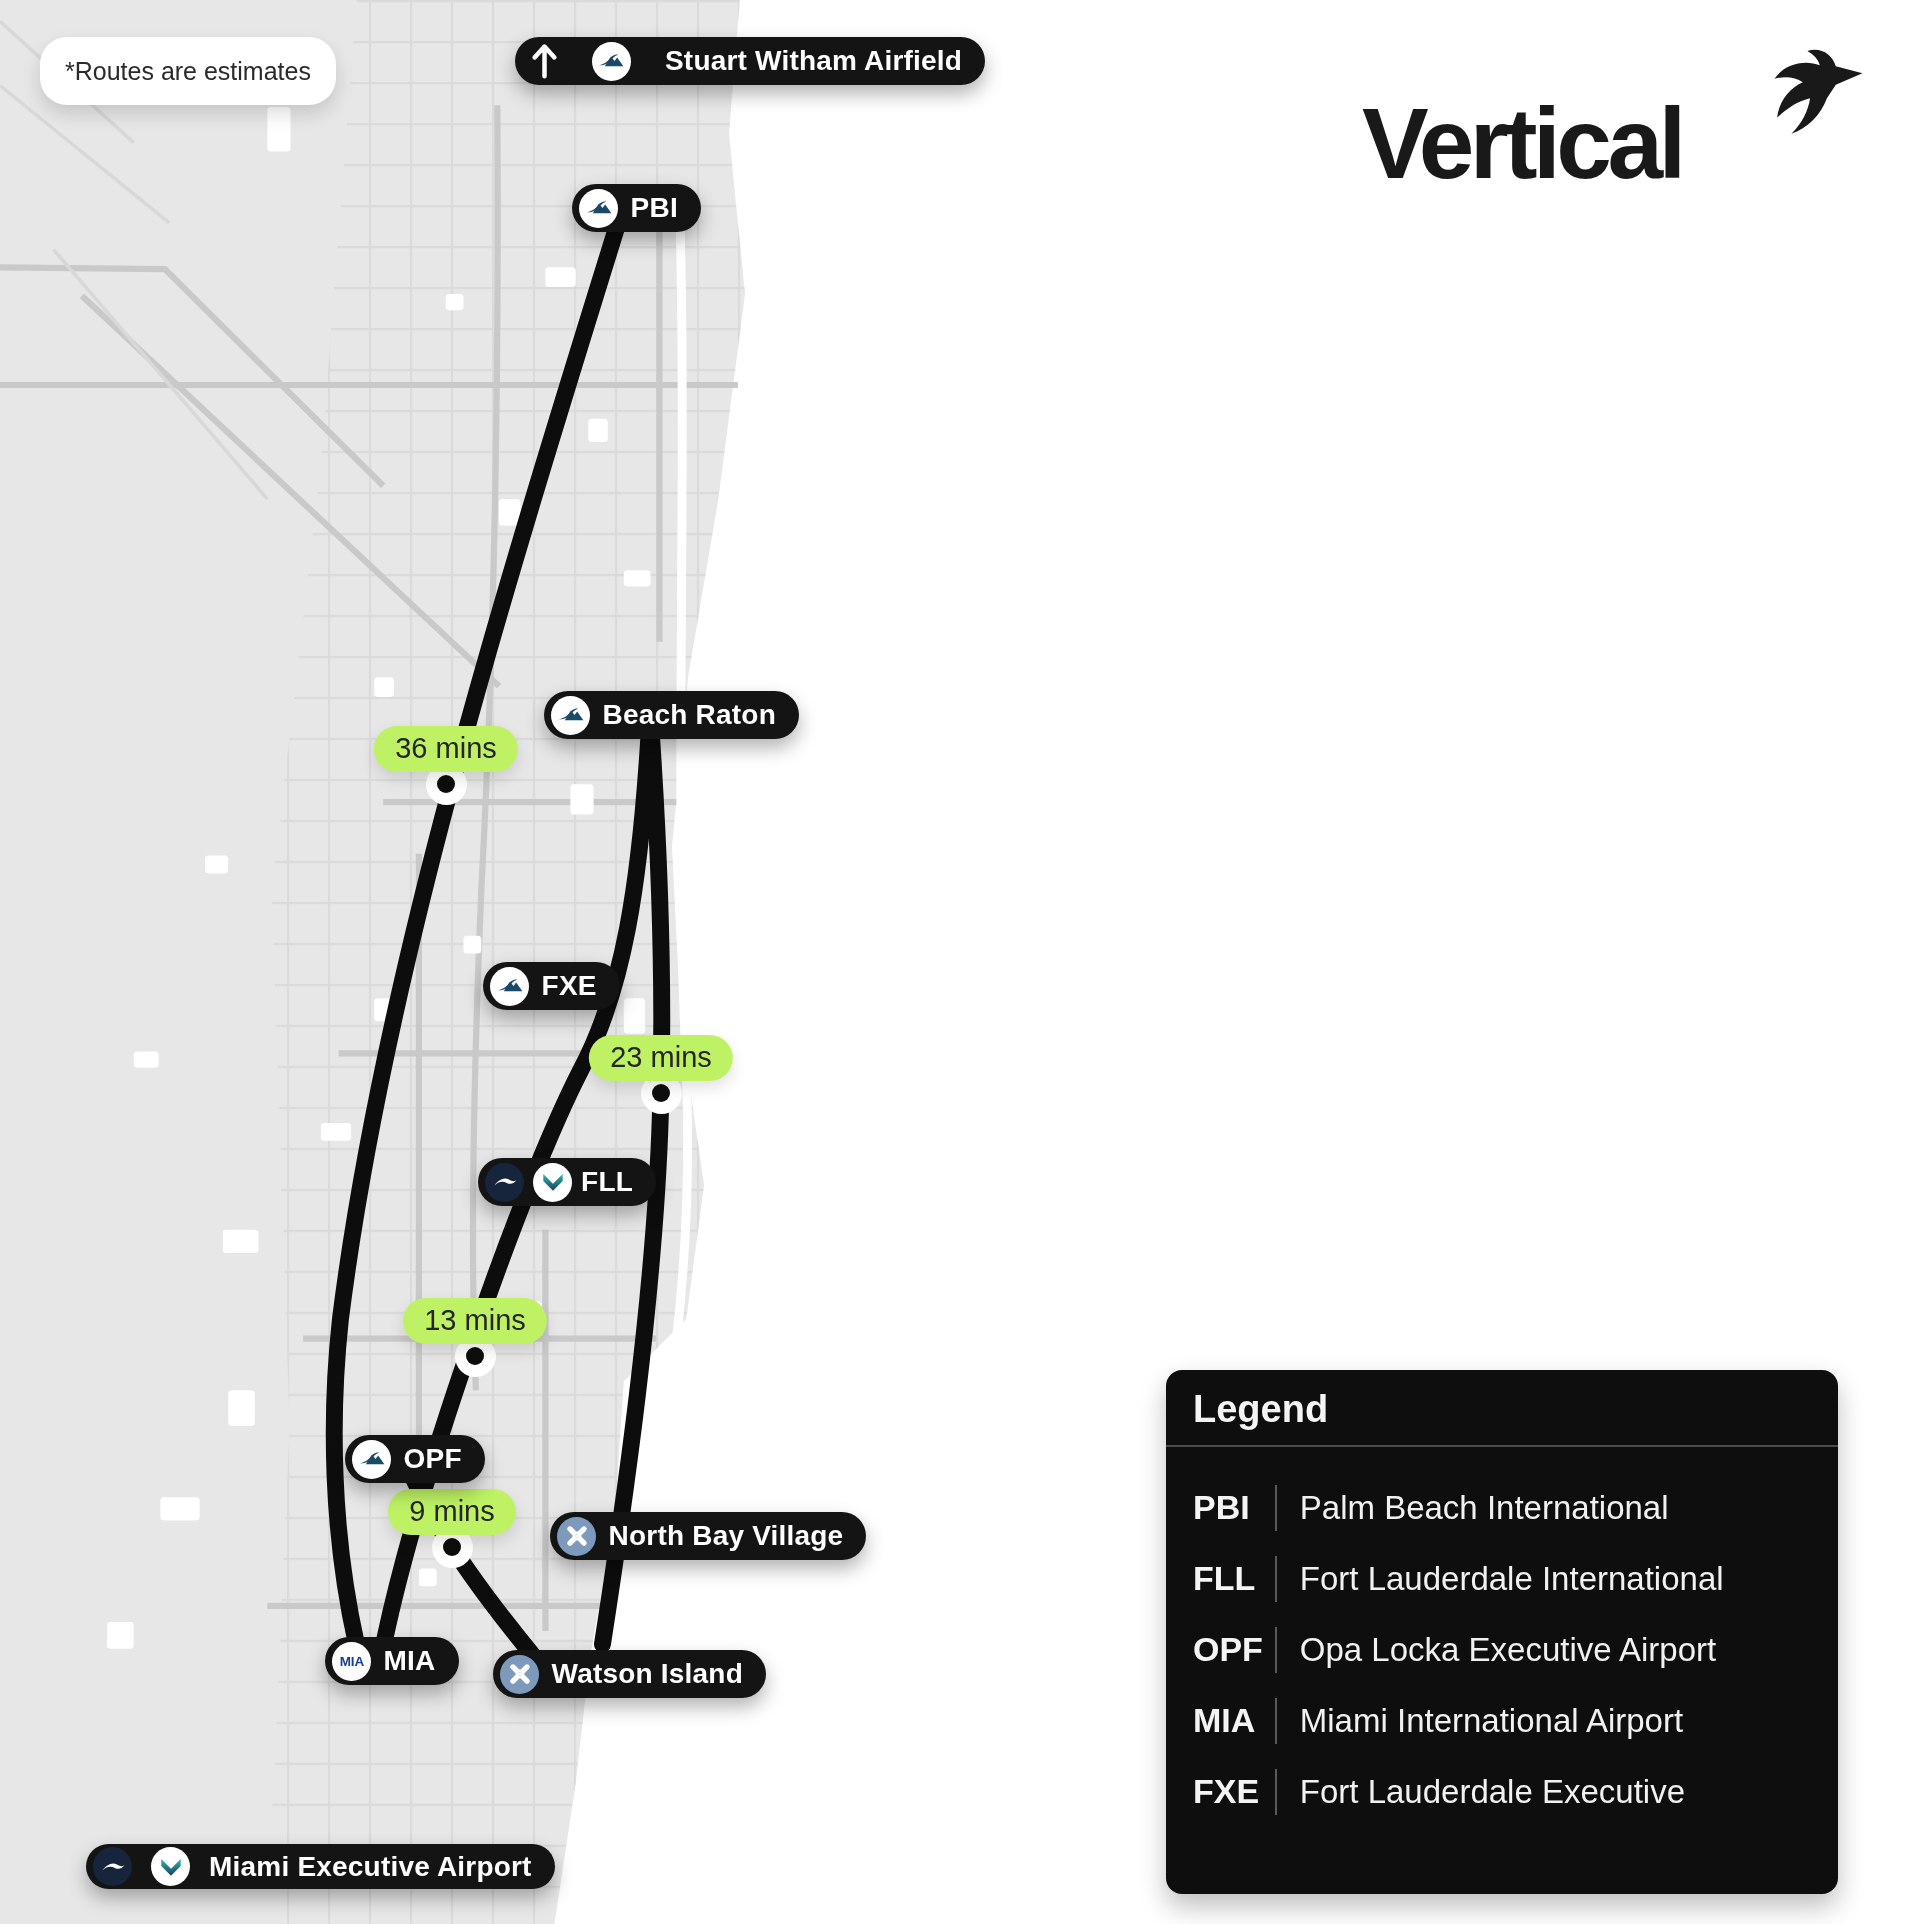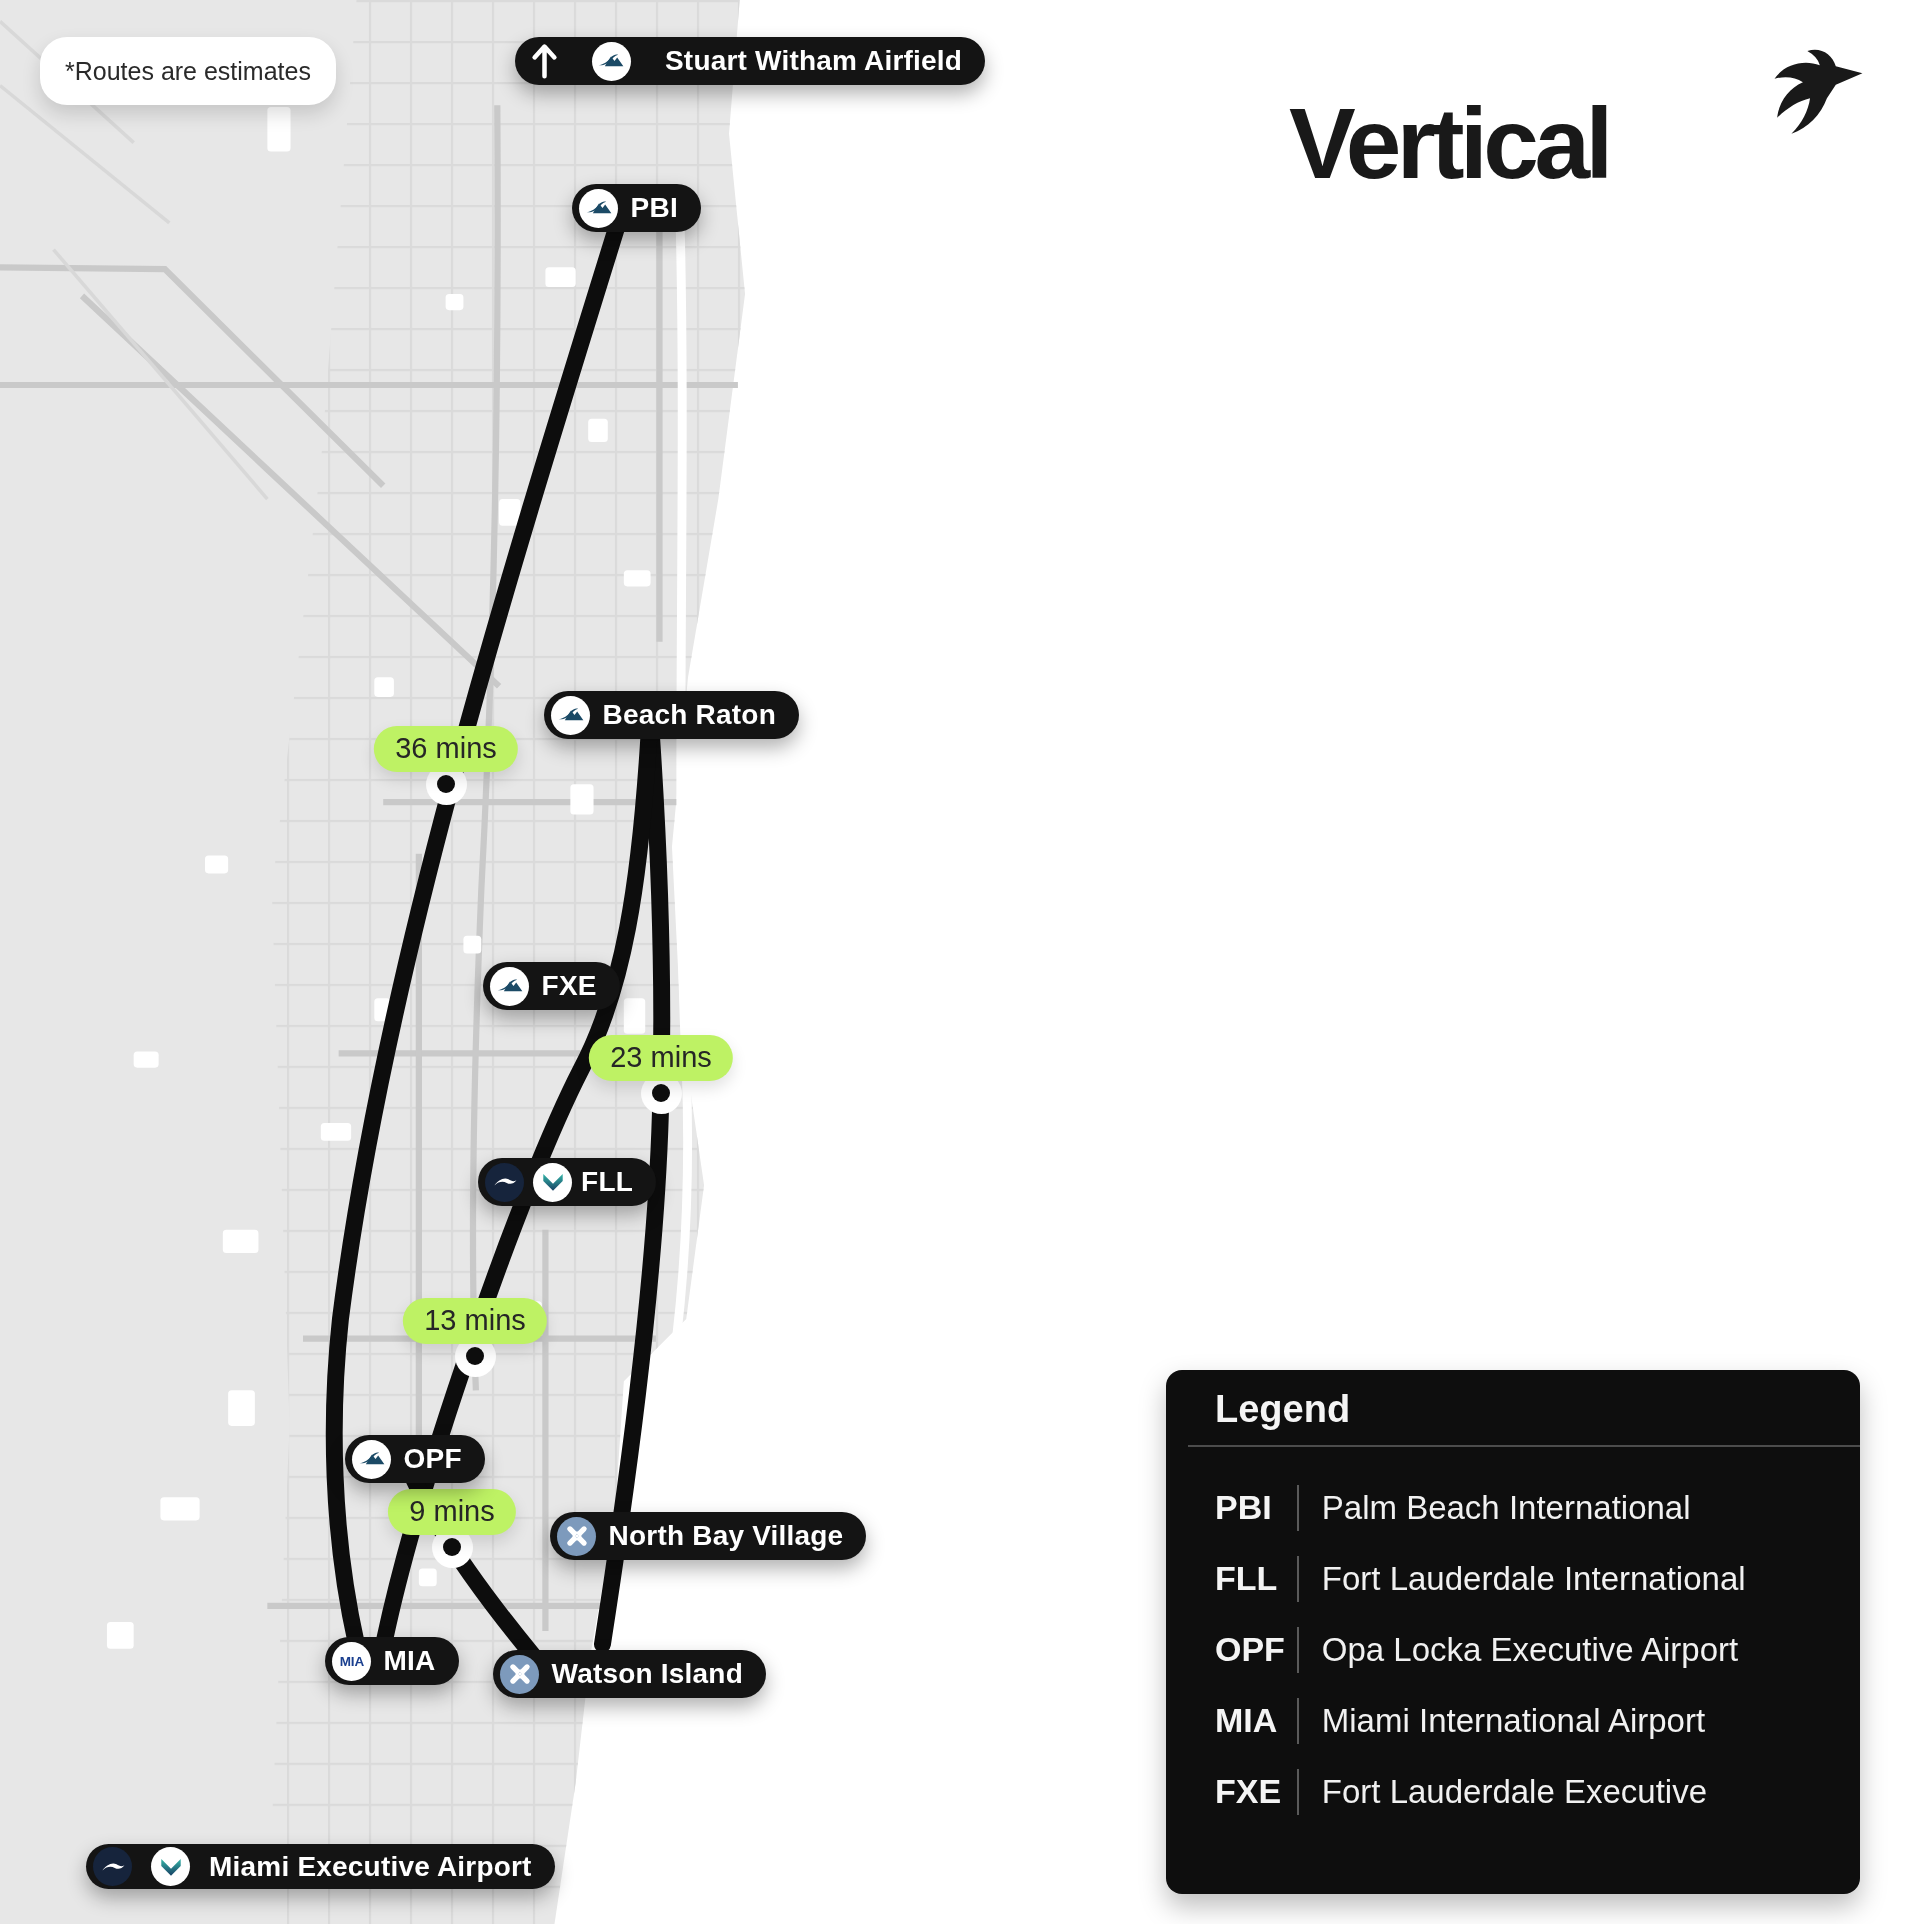--- a/index.html
+++ b/index.html
@@ -27,28 +27,28 @@
              background:#bef264;border-radius:25px;height:46px;display:flex;align-items:center;
              padding:0 21.4px;color:#262626;font-size:29px;white-space:nowrap;
              box-shadow:0 7.1px 16px rgba(0,0,0,.12);}
 
   
   .notice{position:absolute;left:40px;top:37px;height:52px;background:#ffffff;border-radius:27px;
           display:flex;align-items:center;padding:8px 25px;color:#2a2a2a;font-size:25px;
           box-shadow:0 9px 19.6px rgba(0,0,0,.14);z-index:30;white-space:nowrap;}
 
   
-  .brand{position:absolute;left:1289px;top:86px;color:#191919;font-size:100px;font-weight:800;
+  .brand{position:absolute;left:1362px;top:86px;color:#191919;font-size:100px;font-weight:800;
          letter-spacing:-4.5px;z-index:30;}
   .bird{position:absolute;left:1731px;top:43px;z-index:30;}
 
   
   .legend{position:absolute;left:1166px;top:1370px;width:672px;height:524px;background:#0e0e0e;
           border-radius:16px;z-index:30;color:#f4f4f4;box-shadow:0 12.5px 27px rgba(0,0,0,.25);
-          display:flex;flex-direction:column;padding-left:22px;}
+          display:flex;flex-direction:column;}
   .legend .ltitle{font-size:38px;font-weight:700;padding:18px 0 14.3px 27px;}
   .legend .hr{height:1.8px;background:#4c4c4c;width:100%;}
   .legend .rows{flex:1;display:flex;flex-direction:column;justify-content:flex-start;
                 padding:25px 0 0 27px;}
   .lrow{display:flex;align-items:center;height:71px;}
   .lrow .code{width:82px;font-size:34px;font-weight:700;}
   .lrow .vbar{width:1.8px;height:46px;background:#5a5a5a;margin:0 23px 0 0;}
   .lrow .name{font-size:33px;font-weight:400;color:#f1f1f1;}
 </style>
 </head>

